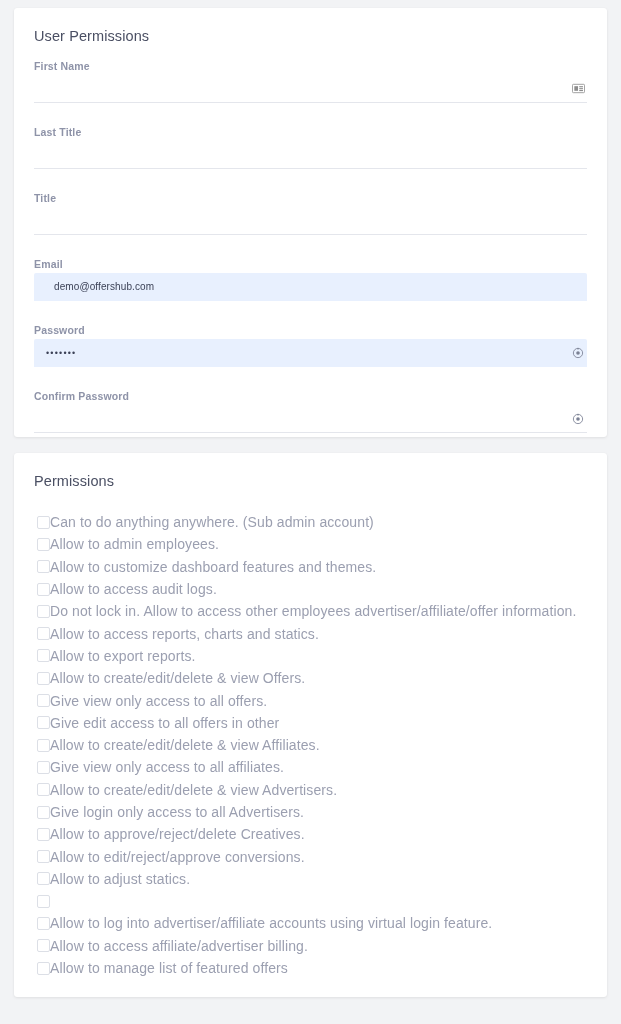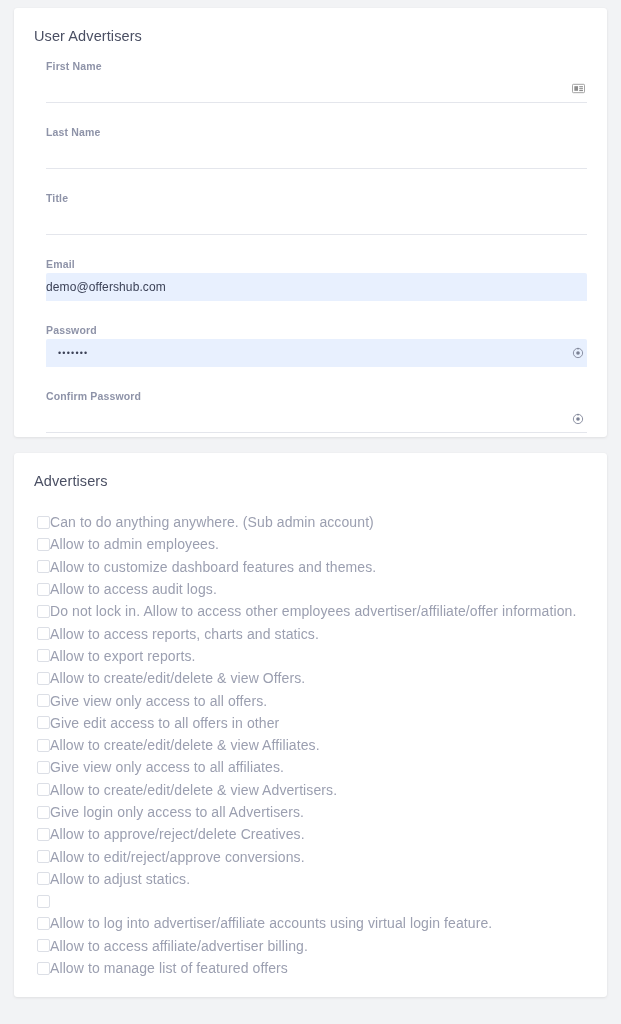--- a/index.html
+++ b/index.html
@@ -22,39 +22,39 @@
     padding: 0 20px 4px 20px;
   }
   .card-title {
     font-size: 14.5px;
     color: #4a4f63;
     font-weight: 400;
     padding: 20px 0 10px 0;
     letter-spacing: .1px;
   }
   
-  .field { position: relative; padding-top: 6px; margin-left: 12px; }
+  .field { position: relative; padding-top: 6px; }
   .field-label {
     font-size: 10.5px;
     color: #8e93a8;
     font-weight: 700;
     letter-spacing: .15px;
     padding-bottom: 3px;
   }
   .field-input {
     position: relative;
     height: 28px;
     border-bottom: 1px solid #e4e6ec;
     display: flex;
     align-items: center;
   }
   .field-input .value {
-    font-size: 12px;
+    font-size: 10px;
     color: #3c4257;
-    padding-left: 0;
+    padding-left: 20px;
     letter-spacing: .1px;
   }
   .field-input.filled {
     background: #e8f0fe;
     border-bottom: 1px solid #e8f0fe;
     border-radius: 2px 2px 0 0;
   }
   .field-input .dots {
     font-size: 9px;
     color: #3c4257;
@@ -99,40 +99,40 @@
 
   
   .save-wrap { padding: 16px 0 14px 0; }
 </style>
 </head>
 <body>
 
 <div class="page">
 
   <div class="card">
-    <div class="card-title">User Advertisers</div>
+    <div class="card-title">User Permissions</div>
     <div id="user-fields">
         <div class="field">
           <div class="field-label">First Name</div>
           <div class="field-input">
             <span class="value"></span>
             <span class="trail-icon">
               <svg width="13" height="13" viewBox="0 0 14 14">
                 <rect x="0.5" y="2.5" width="13" height="9" rx="1" fill="#ffffff" stroke="#9a9a9a" stroke-width="1"></rect>
                 <rect x="2.5" y="4.5" width="4" height="5" fill="#8c8c8c"></rect>
                 <rect x="7.8" y="4.5" width="4" height="1.2" fill="#8c8c8c"></rect>
                 <rect x="7.8" y="6.6" width="4" height="1.2" fill="#8c8c8c"></rect>
                 <rect x="7.8" y="8.6" width="4" height="1.2" fill="#8c8c8c"></rect>
               </svg>
             </span>
           </div>
         </div>
         <div class="field-gap"></div>
         <div class="field">
-          <div class="field-label">Last Name</div>
+          <div class="field-label">Last Title</div>
           <div class="field-input">
             <span class="value"></span>
           </div>
         </div>
         <div class="field-gap"></div>
         <div class="field">
           <div class="field-label">Title</div>
           <div class="field-input">
             <span class="value"></span>
           </div>
@@ -171,21 +171,21 @@
               </svg>
             </span>
           </div>
         </div>
       </div>
   </div>
 
   <div class="card-gap"></div>
 
   <div class="card">
-    <div class="card-title">Advertisers</div>
+    <div class="card-title">Permissions</div>
     <div class="perm-list" id="perm-list">
         <div class="perm-row">
           <span class="checkbox"></span>
           <span class="perm-label">Can to do anything anywhere. (Sub admin account)</span>
         </div>
         <div class="perm-row">
           <span class="checkbox"></span>
           <span class="perm-label">Allow to admin employees.</span>
         </div>
         <div class="perm-row">

